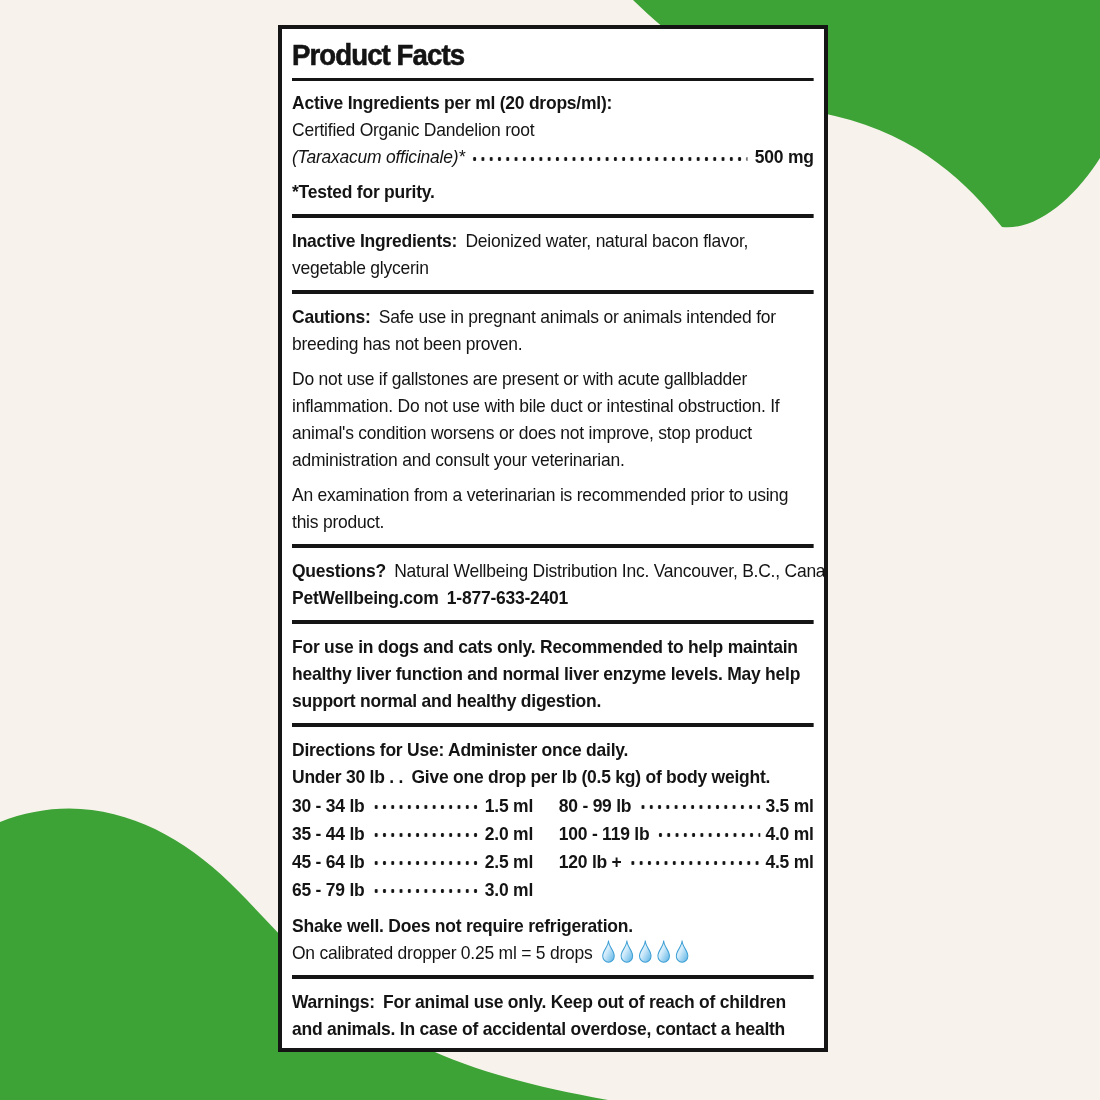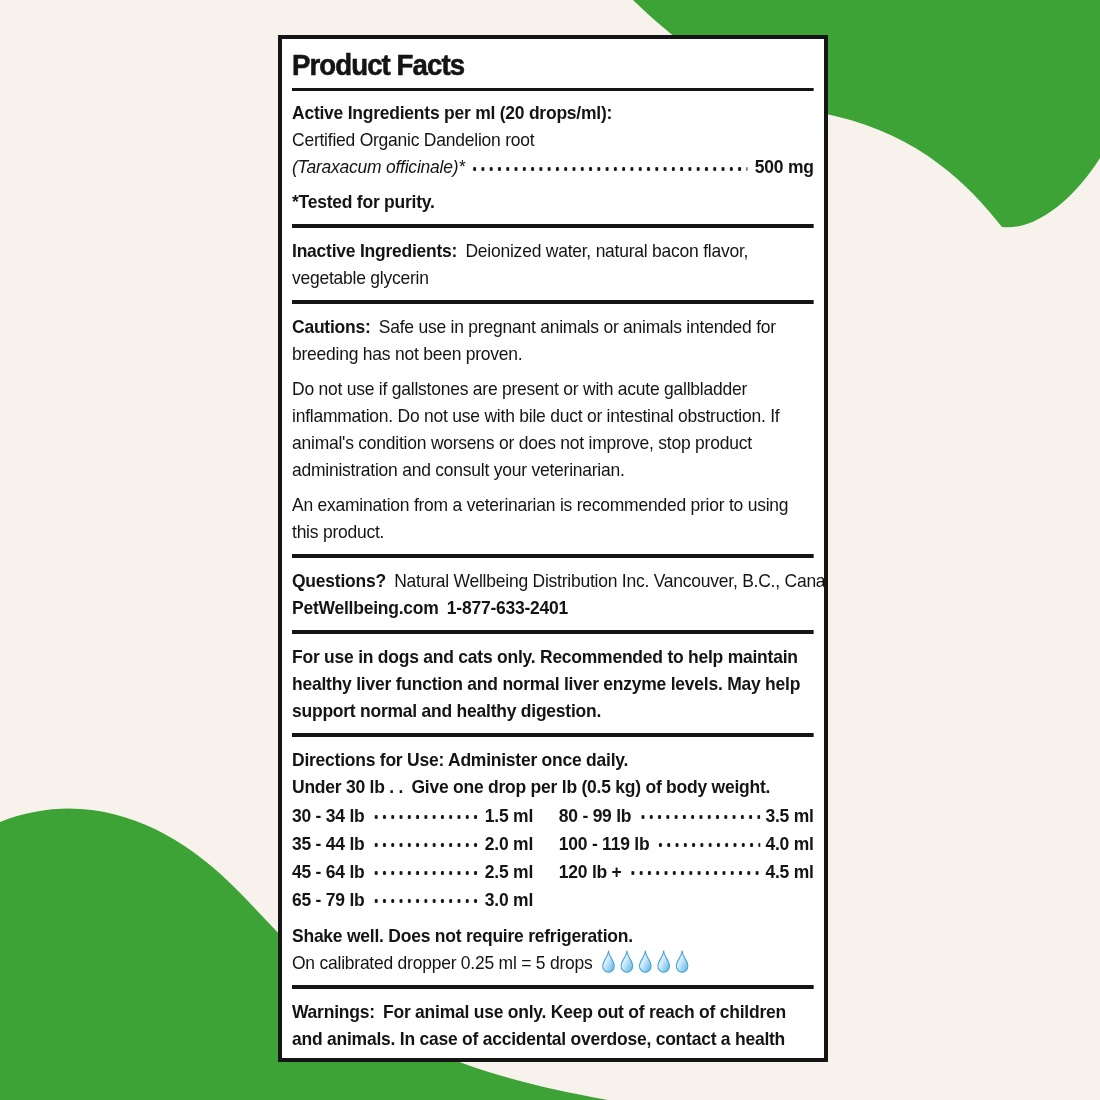--- a/index.html
+++ b/index.html
@@ -4,21 +4,21 @@
 <style>
   html,body{margin:0;padding:0;background:#e8e8e8;}
   .stage{
     position:relative;width:1100px;height:1100px;overflow:hidden;
     background:#f7f3ec;
     font-family:"Liberation Sans", sans-serif;
     color:#141414;
   }
   .bg-blobs{position:absolute;left:0;top:0;width:1100px;height:1100px;display:block;}
   .label-box{
-    position:absolute;left:278px;top:35px;width:550px;height:1027px;
+    position:absolute;left:278px;top:25px;width:550px;height:1027px;
     box-sizing:border-box;background:#ffffff;border:4px solid #151515;
     padding:6px 10px 8px 10px;overflow:hidden;z-index:2;
   }
   .fit{width:567px;transform:scaleX(0.92);transform-origin:0 0;letter-spacing:-0.25px;}
   .title{
     font-size:30px;font-weight:bold;letter-spacing:-1px;line-height:40px;margin:0;
     -webkit-text-stroke:0.6px #141414;
   }
   .title-rule{border-top:3px solid #151515;margin:3px 0 0 0;}
   .rule{border-top:4px solid #151515;margin:9px 0;}

